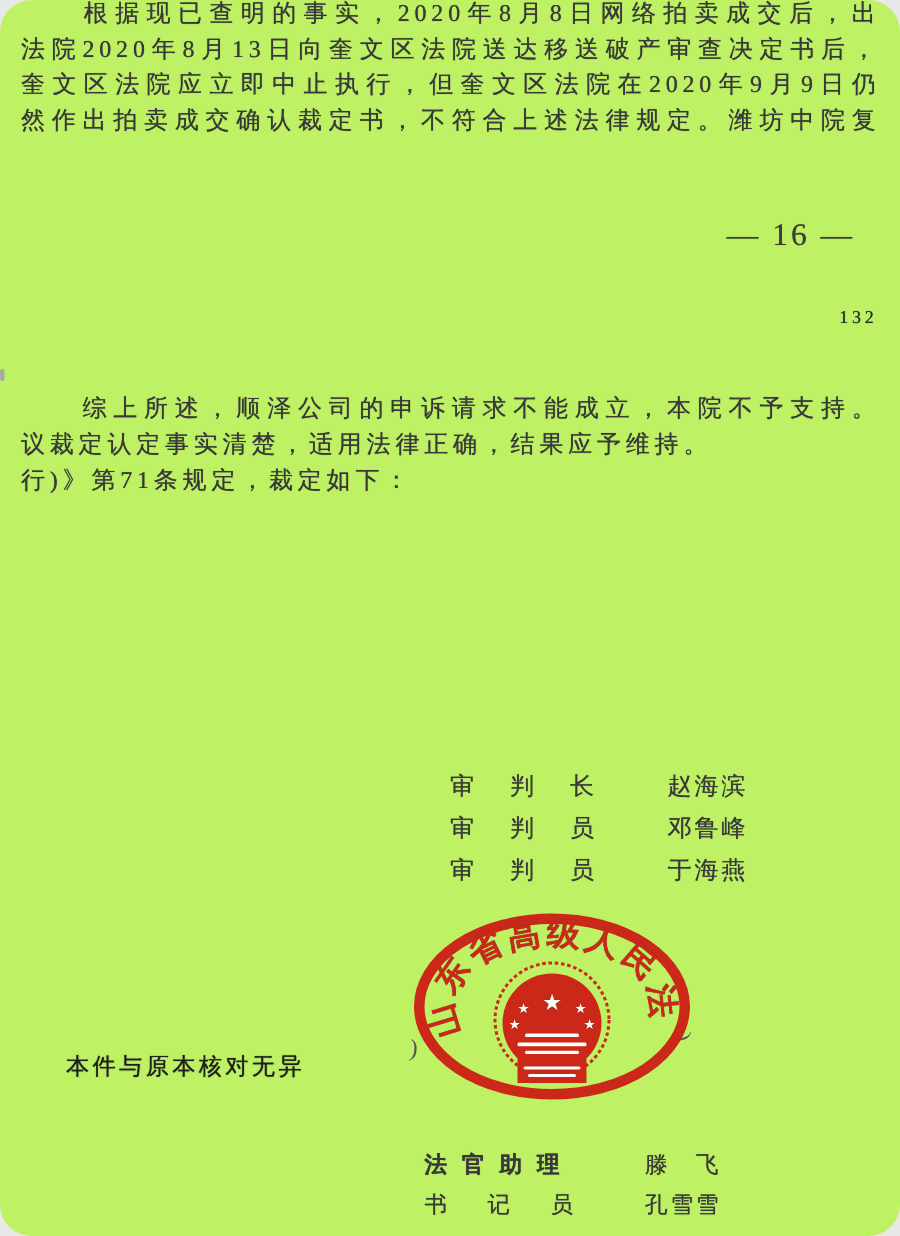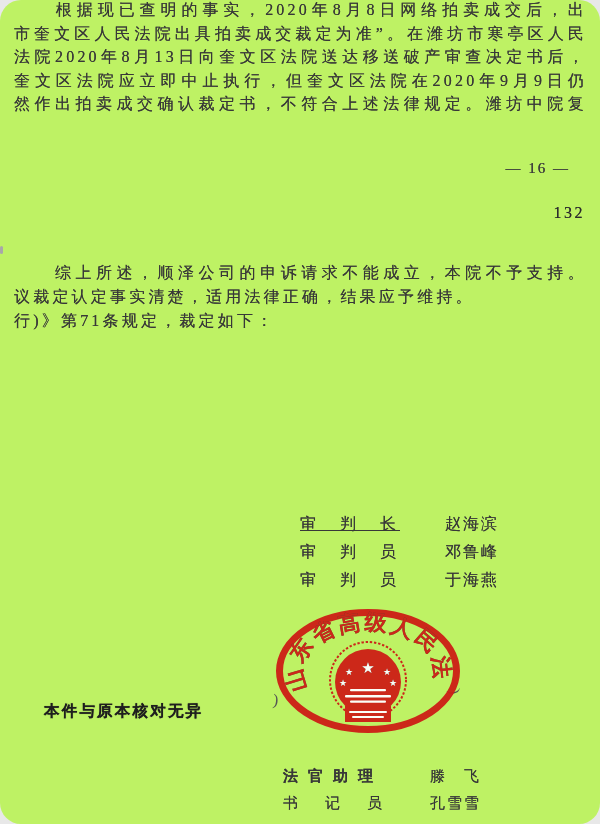--- a/index.html
+++ b/index.html
@@ -9,47 +9,46 @@
     font-family:"Liberation Serif","DejaVu Serif",serif;
     color:#383838;
     text-shadow:0 0 .5px rgba(56,56,56,.85);
     border-radius:21px;
   }
   .para{position:absolute;left:14px;width:573px;font-size:16px;}
   .p1{top:-2px;line-height:23.5px;}
   .p2{top:261px;line-height:23.9px;}
   .ln{letter-spacing:3.2px;white-space:nowrap;}
   .just{white-space:normal;text-align:justify;text-align-last:justify;}
-  .pagenum{position:absolute;top:160px;right:30px;font-size:15px;letter-spacing:2px;color:#3c3c3c;}
-  .sheetnum{position:absolute;top:204px;right:15px;font-size:16px;letter-spacing:2.5px;color:#2b2b2b;}
+  .pagenum{position:absolute;top:144px;right:30px;font-size:21px;letter-spacing:2px;color:#3c3c3c;}
+  .sheetnum{position:absolute;top:204px;right:15px;font-size:12px;letter-spacing:2.5px;color:#2b2b2b;}
   .judge{position:absolute;left:300px;width:280px;height:22px;font-size:16px;}
   .judge .role{letter-spacing:4px;}
   .judge .name{position:absolute;left:145px;top:0;letter-spacing:2px;white-space:nowrap;}
-  .j0{top:514px;text-decoration:underline;} .j1{top:542px;} .j2{top:570px;}
-  .cert{position:absolute;left:44px;top:701px;font-weight:bold;font-size:15.5px;
+  .j0{top:514px;} .j1{top:542px;} .j2{top:570px;}
+  .cert{position:absolute;left:44px;top:701px;font-weight:normal;font-size:15.5px;
         letter-spacing:2.2px;color:#1e1e1e;text-shadow:0 0 .7px #1e1e1e;white-space:nowrap;}
   .staff{position:absolute;left:283px;width:260px;height:20px;font-size:15px;}
   .s0{top:767px;} .s1{top:794px;}
   .role-tight{letter-spacing:10px;font-weight:bold;}
   .role-wide{letter-spacing:6px;}
   .staff .name{position:absolute;left:147px;top:0;letter-spacing:2px;white-space:nowrap;}
   .seal{position:absolute;left:272px;top:606px;width:192px;height:130px;opacity:.95;}
   .mark{position:absolute;color:#555;text-shadow:none;}
   .mark-left{left:273px;top:691px;font-size:16px;transform:rotate(6deg);}
   .mark-right{left:452px;top:683px;font-size:15px;transform:rotate(78deg);}
   .edge-artifact{position:absolute;left:0;top:246px;width:3px;height:8px;background:#a8a8a8;border-radius:2px;}
 </style>
 </head>
 <body>
 
 <div class="page">
 
   <div class="para p1">
     <div class="ln just">　　根据现已查明的事实，2020年8月8日网络拍卖成交后，出</div>
-    <div class="ln just">市奎文区人民法院出具拍卖成交裁定为准”。在潍坊市寒亭区人民</div>
     <div class="ln just">法院2020年8月13日向奎文区法院送达移送破产审查决定书后，</div>
     <div class="ln just">奎文区法院应立即中止执行，但奎文区法院在2020年9月9日仍</div>
     <div class="ln just">然作出拍卖成交确认裁定书，不符合上述法律规定。潍坊中院复</div>
   </div>
 
   <div class="pagenum">— 16 —</div>
 
   <div class="sheetnum">132</div>
 
   <div class="para p2">

